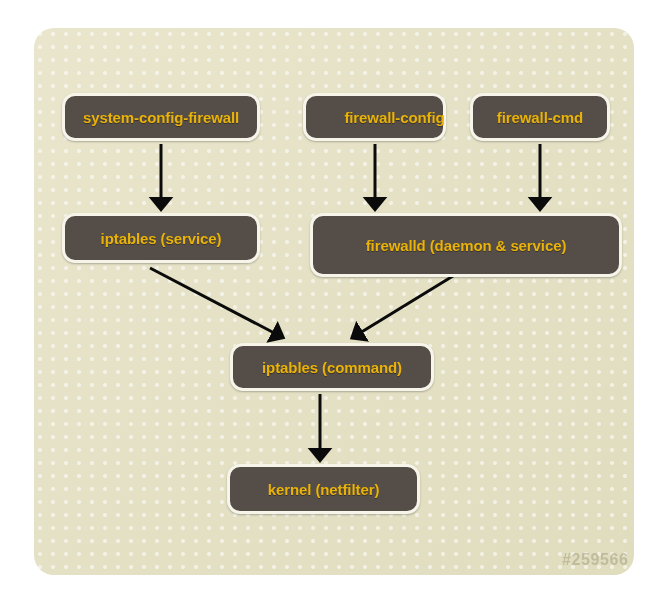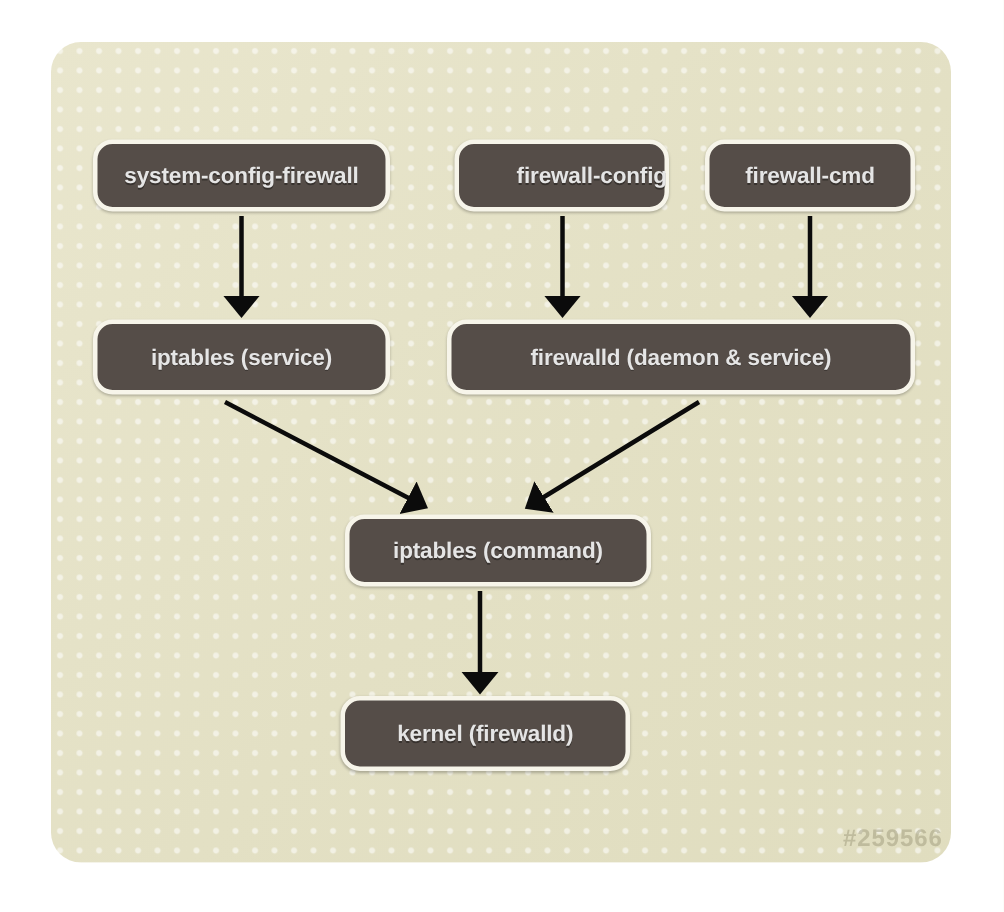--- a/index.html
+++ b/index.html
@@ -51,40 +51,40 @@
   
   .node {
     position: absolute;
     box-sizing: border-box;
     background: #554d48;
     border: 3px solid #f7f5ea;
     border-radius: 13px;
     display: flex;
     align-items: center;
     justify-content: center;
-    color: #e5e5e5;
+    color: #eab308;
     font-size: 15px;
     font-weight: 700;
     letter-spacing: -0.1px;
     text-align: center;
     white-space: nowrap;
     box-shadow: 0 1px 2px rgba(0,0,0,0.25);
   }
   .node span {
     display: block;
     padding: 0 8px;
     text-shadow: 0 1px 0 rgba(0,0,0,0.35);
   }
 
   
   #node-scf      { left: 62px;  top: 93px;  width: 198px; height: 48px; }
   #node-fconfig  { left: 303px; top: 93px;  width: 143px; height: 48px; padding-left: 40px; }
   #node-fcmd     { left: 470px; top: 93px;  width: 140px; height: 48px; }
   #node-ipsvc    { left: 62px;  top: 213px; width: 198px; height: 50px; }
-  #node-fwalld   { left: 298px; top: 213px; width: 312px; height: 50px; }
+  #node-fwalld   { left: 310px; top: 213px; width: 312px; height: 64px; }
   #node-ipcmd    { left: 230px; top: 343px; width: 204px; height: 48px; }
   #node-kernel   { left: 227px; top: 464px; width: 193px; height: 50px; }
 
   
   #watermark {
     position: absolute;
     left: 562px;
     top: 551px;
     font-family: "Liberation Sans", "DejaVu Sans", sans-serif;
     font-size: 16px;
@@ -135,18 +135,18 @@
 
   <div class="node" id="node-fwalld">
     <span>firewalld (daemon &amp; service)</span>
   </div>
 
   <div class="node" id="node-ipcmd">
     <span>iptables (command)</span>
   </div>
 
   <div class="node" id="node-kernel">
-    <span>kernel (firewalld)</span>
+    <span>kernel (netfilter)</span>
   </div>
 
   <div id="watermark">#259566</div>
 
 </div>
 
 </body></html>

